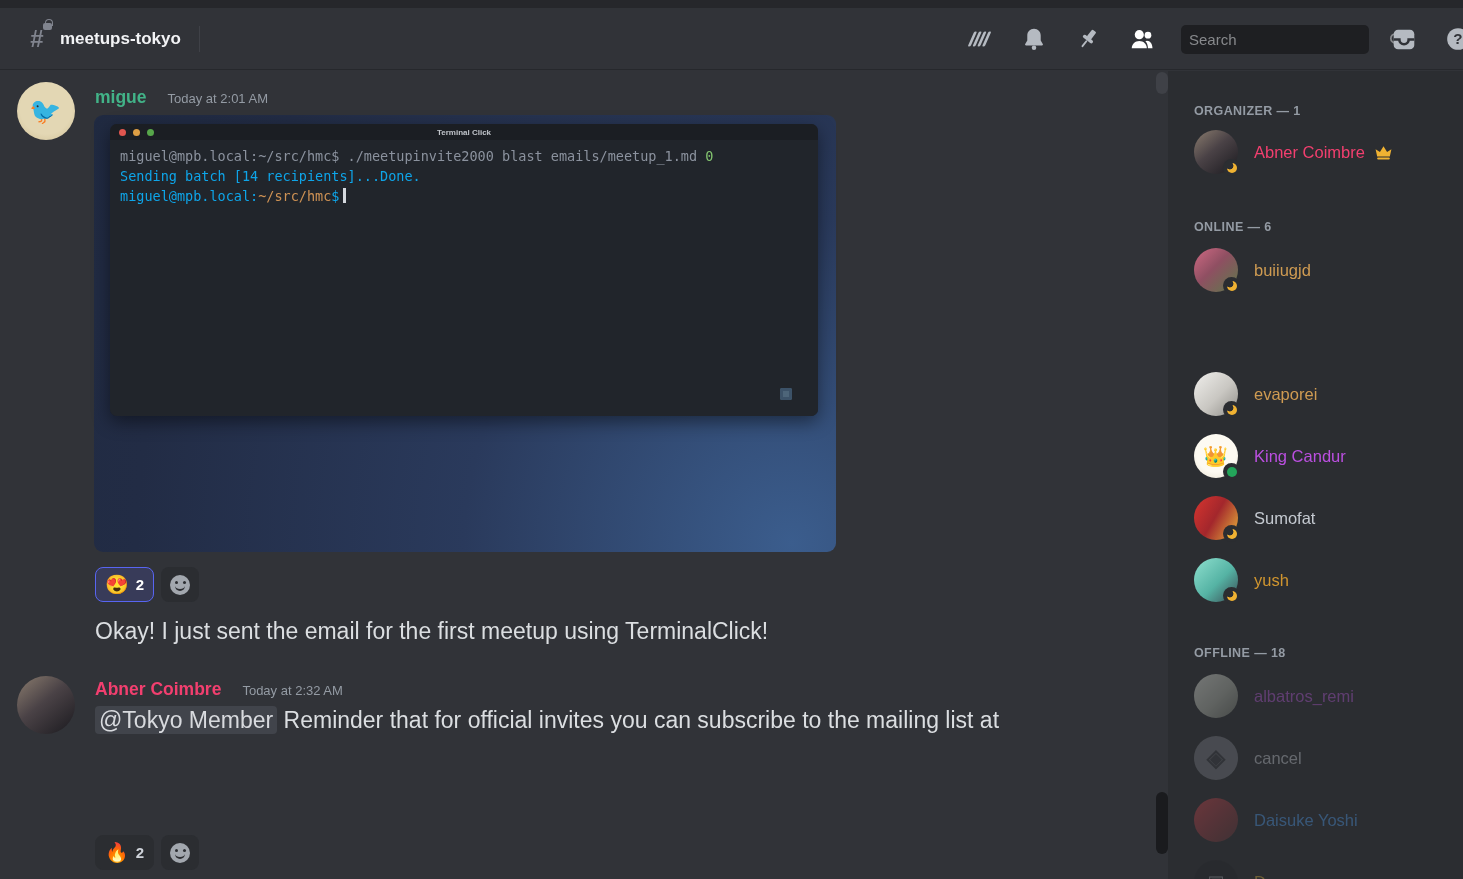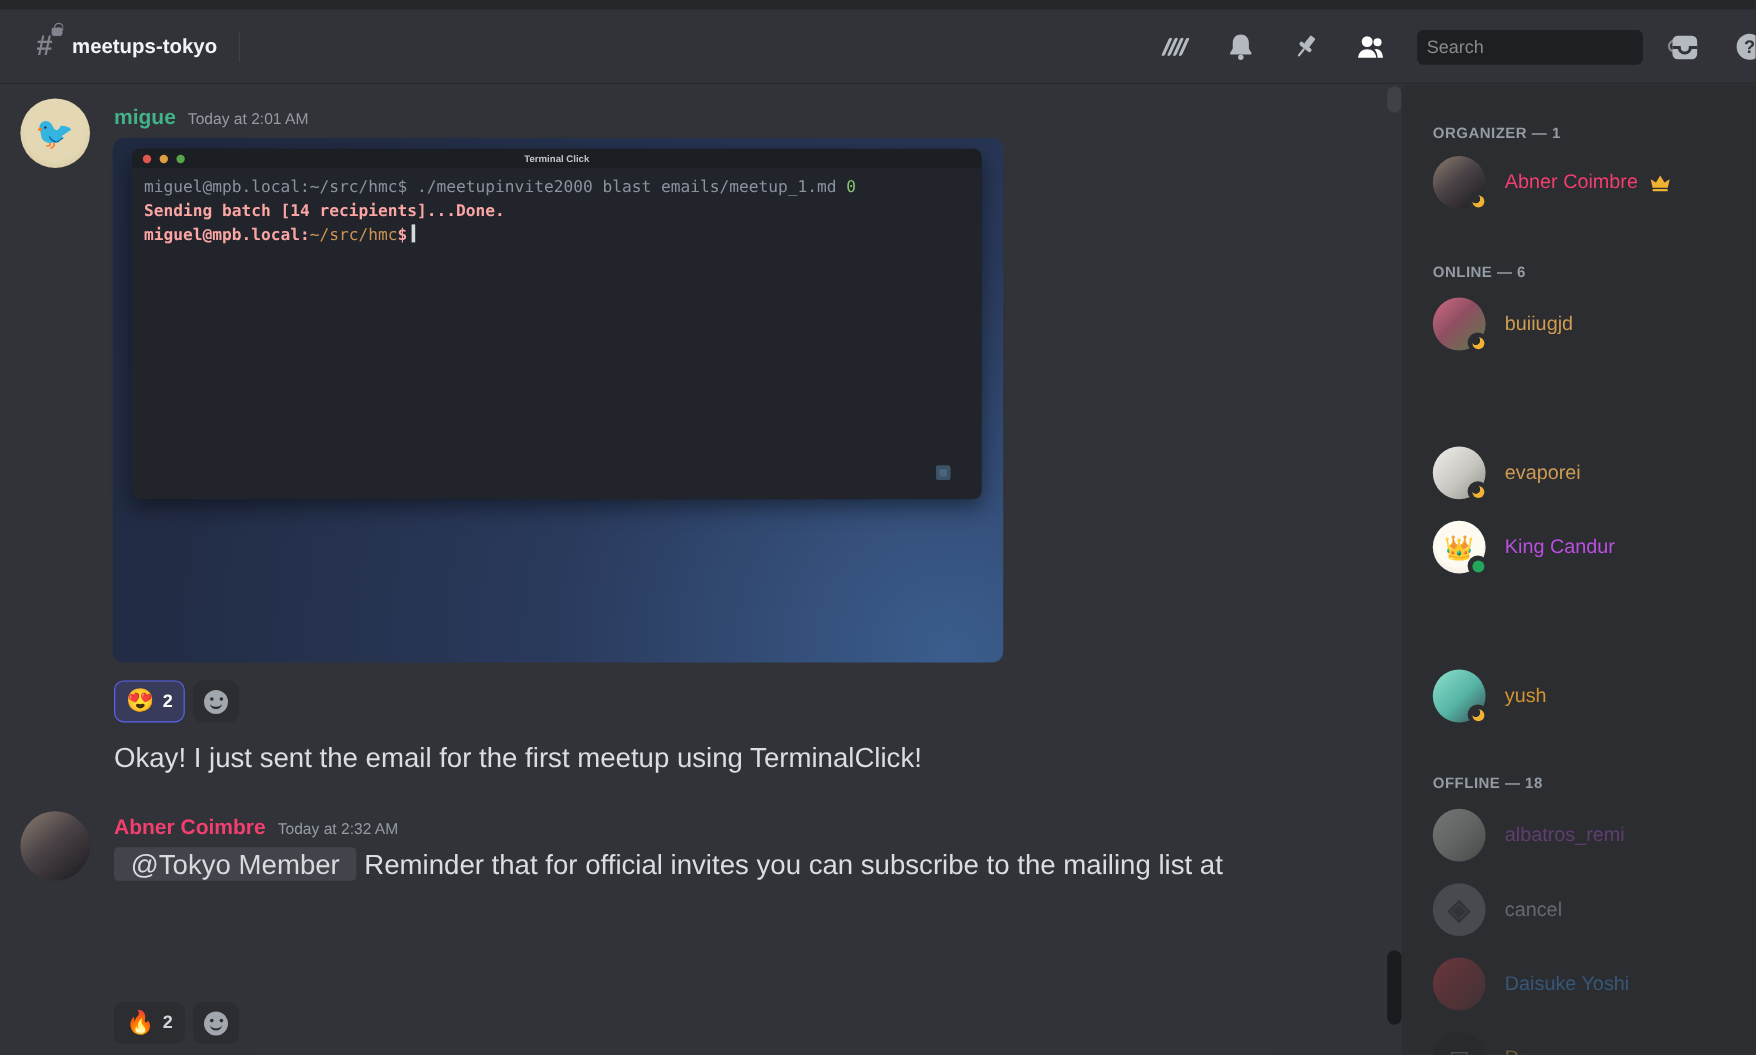--- a/index.html
+++ b/index.html
@@ -34,35 +34,35 @@
 
   
   .chat { position:absolute; left:0; top:71px; width:1168px; height:808px; background:#313338; }
 
   .avatar-lg { position:absolute; left:17px; width:58px; height:58px; border-radius:50%; cursor:pointer; }
   .av-migue { background:radial-gradient(circle at 50% 45%, #e3d7b4 0 60%, #cdbd92 100%); display:flex; align-items:center; justify-content:center; font-size:26px; }
   .av-abner { background:linear-gradient(140deg,#7d7066 10%,#4a4246 45%,#232126 90%); }
 
   .msg-head { position:absolute; left:95px; display:flex; align-items:baseline; }
   .author { font-size:17.5px; font-weight:bold; cursor:pointer; }
-  .tstamp { margin-left:10px; font-size:13px; color:#949ba4; }
+  .tstamp { margin-left:21px; font-size:13px; color:#949ba4; }
 
   
   .embed { position:absolute; left:94px; top:115px; width:742px; height:437px; border-radius:9px; cursor:pointer;
            background:radial-gradient(circle at 94% 98%, #3b5d8d 0%, #2a3a5c 40%, #222c45 80%, #202a41 100%); }
   .term { position:absolute; left:16px; top:9px; width:708px; height:292px; border-radius:7px;
           overflow:hidden; background:#21252b; box-shadow:0 6px 18px rgba(0,0,0,.45); }
   .term-bar { position:relative; height:16px; background:#1b1e23; display:flex; align-items:center; }
   .tl { width:7px; height:7px; border-radius:50%; margin-left:7px; }
   .tl.r { background:#e0564f; margin-left:9px; } .tl.y { background:#dd9e44; } .tl.g { background:#57a64a; }
   .term-title { position:absolute; left:0; right:0; text-align:center; color:#c0c4ca; font-size:8px; font-weight:bold; }
   .term-body { position:absolute; left:0; right:0; top:16px; bottom:0; background:#21252b;
                font-family:"DejaVu Sans Mono", monospace; font-size:13.5px; line-height:20px;
                padding:6px 10px; white-space:pre; }
-  .t-dim { color:#8b929e; } .t-green { color:#83c46f; } .t-fg { color:#fca5a5;font-weight:bold; } .t-orange { color:#cf9254; }
+  .t-dim { color:#8b929e; } .t-green { color:#83c46f; } .t-fg { color:#0ea5e9; } .t-orange { color:#cf9254; }
   .cursor { display:inline-block; width:3px; height:15px; background:#d5d9de; vertical-align:-2px; margin-left:4px; }
   .term-corner { position:absolute; right:26px; bottom:16px; width:12px; height:12px; background:#4d6579;
                  border-radius:2px; box-shadow:inset 0 0 0 3px #3c5268; }
 
   
   .reactions { position:absolute; left:95px; display:flex; gap:7px; }
   .rx { height:35px; border-radius:8px; display:flex; align-items:center; padding:0 9px; cursor:pointer;
         background:#2b2d31; border:1px solid #2b2d31; }
   .rx.mine { background:rgba(88,101,242,.18); border:1px solid #5865f2; }
   .rx .emo { font-size:19px; line-height:1; }
@@ -70,21 +70,21 @@
   .rx.mine .cnt { color:#ffffff; }
   .rx-add { width:38px; height:35px; border-radius:8px; background:#2b2d31; display:flex; align-items:center;
             justify-content:center; cursor:pointer; }
   .smiley { position:relative; width:20px; height:20px; border-radius:50%; background:#a2a7ae; }
   .smiley:before { content:""; position:absolute; left:4.5px; top:6px; width:3px; height:3px; border-radius:50%;
                    background:#2b2d31; box-shadow:8px 0 0 #2b2d31; }
   .smiley:after { content:""; position:absolute; left:5px; top:8px; width:10px; height:6px;
                   border-bottom:2px solid #2b2d31; border-radius:0 0 8px 8px; }
 
   .msg-text { position:absolute; left:95px; color:#dbdee1; font-size:23px; line-height:28px; }
-  .mention { background:#41444b; color:#d8dade; border-radius:4px; padding:1px 14px; cursor:pointer; }
+  .mention { background:#41444b; color:#d8dade; border-radius:4px; padding:1px 4px; cursor:pointer; }
   .chat-link { color:#00a8fc; text-decoration:none; cursor:pointer; }
   .para { width:985px; }
 
   
   .sb-top { position:absolute; left:1156px; top:72px; width:12px; height:22px; border-radius:6px; background:#3f4147; cursor:pointer; }
   .sb-thumb { position:absolute; left:1156px; top:792px; width:12px; height:62px; border-radius:6px; background:#1a1b1e; cursor:pointer; }
 
   
   .members { position:absolute; left:1168px; top:71px; width:295px; height:808px; background:#2b2d31; }
   .sec-label { position:absolute; left:26px; color:#949ba4; font-size:12.5px; font-weight:bold; letter-spacing:.4px; }
@@ -270,20 +270,26 @@
         </div>
       <div class="mname" style="color: rgb(207, 155, 82);">evaporei</div>
     </div>
     <div class="mrow" style="top:359px">
       <div class="mavatar av-kc">
           <span>👑</span>
           <span class="badge online"></span>
         </div>
       <div class="mname" style="color: rgb(187, 79, 224);">King Candur</div>
     </div>
+    <div class="mrow" style="top:421px">
+      <div class="mavatar av-su">
+          <span class="badge idle"></span>
+        </div>
+      <div class="mname" style="color: rgb(196, 201, 208);">Sumofat</div>
+    </div>
     <div class="mrow" style="top:483px">
       <div class="mavatar av-yu">
           <span class="badge idle"></span>
         </div>
       <div class="mname" style="color: rgb(208, 149, 47);">yush</div>
     </div>
 
     <div class="sec-label" style="top:575px">OFFLINE — 18</div>
 
     <div class="mrow offline" style="top:599px">

